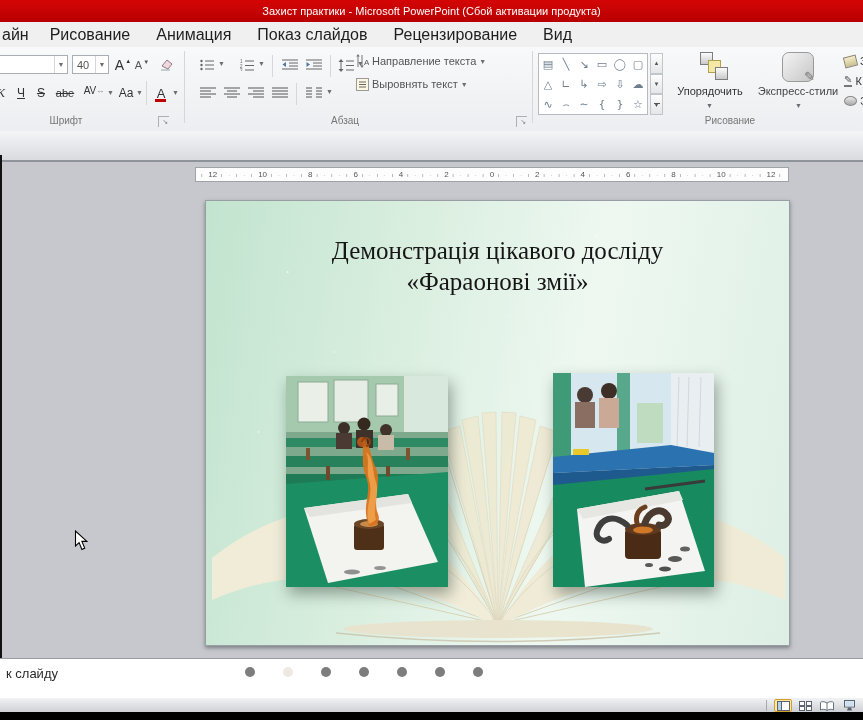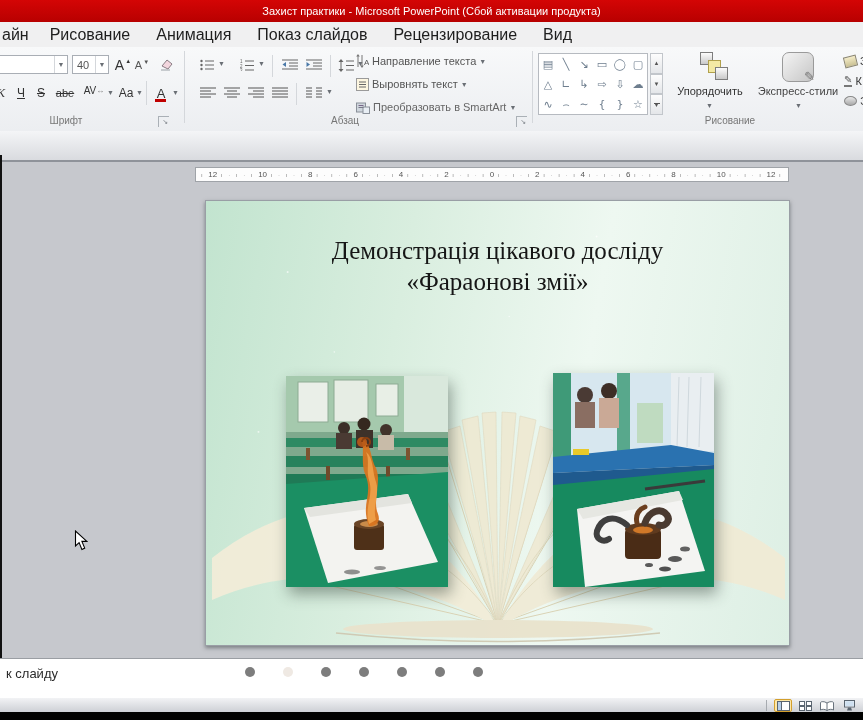--- a/index.html
+++ b/index.html
@@ -272,30 +272,20 @@
       <span class="dd">▼</span>
     </div>
     <div class="ministack" style="left:356px;top:29px;">
       <svg width="13" height="13" viewBox="0 0 13 13">
         <rect x="0.5" y="0.5" width="12" height="12" fill="#fdf6e0" stroke="#9a9a9a"></rect>
         <line x1="3" y1="4" x2="10" y2="4" stroke="#666"></line>
           <line x1="3" y1="6.5" x2="10" y2="6.5" stroke="#666"></line>
           <line x1="3" y1="9" x2="10" y2="9" stroke="#666"></line>
       </svg>
       <span style="font-size:11px;color:#555;">Выровнять текст</span>
-      <span class="dd">▼</span>
-    </div>
-    <div class="ministack" style="left:356px;top:52px;">
-      <svg width="14" height="13" viewBox="0 0 14 13">
-        <rect x="0.5" y="2" width="9" height="9" fill="#cfd6dd" stroke="#8a9099"></rect>
-        <rect x="7" y="6" width="6.5" height="6.5" fill="#e8eef4" stroke="#8a9099"></rect>
-        <line x1="2.5" y1="4.5" x2="7.5" y2="4.5" stroke="#768"></line>
-          <line x1="2.5" y1="6.5" x2="7.5" y2="6.5" stroke="#778"></line>
-      </svg>
-      <span style="font-size:11px;color:#666;">Преобразовать в SmartArt</span>
       <span class="dd">▼</span>
     </div>
 
     <span class="grouplabel" style="left:345px;">Абзац</span>
     <div class="launcher" style="left:516px;top:69px;">↘</div>
     <div class="vsep" style="left:532px;"></div>
 
     <div class="shape-gallery">
         <div class="shape-cell">▤</div>
         <div class="shape-cell">╲</div>

